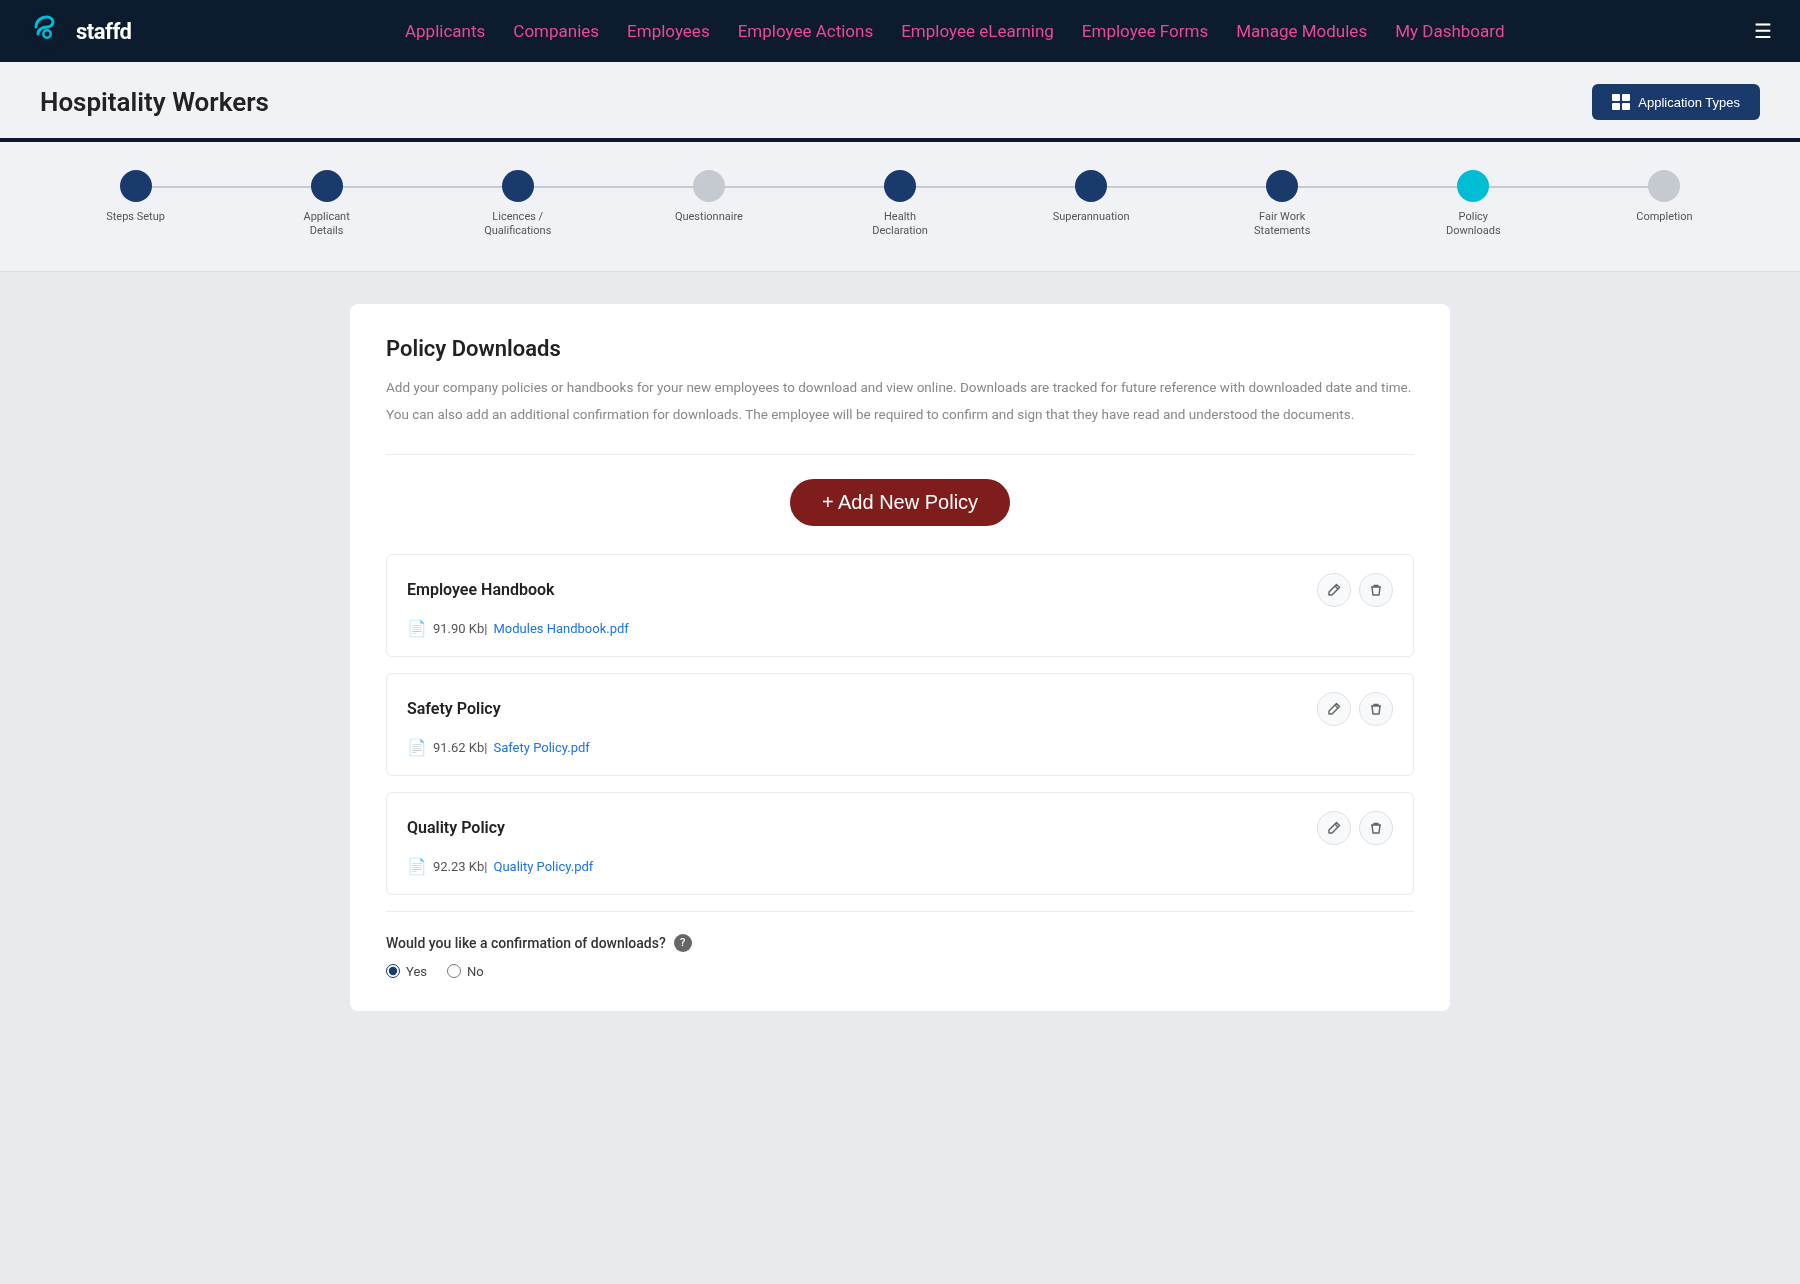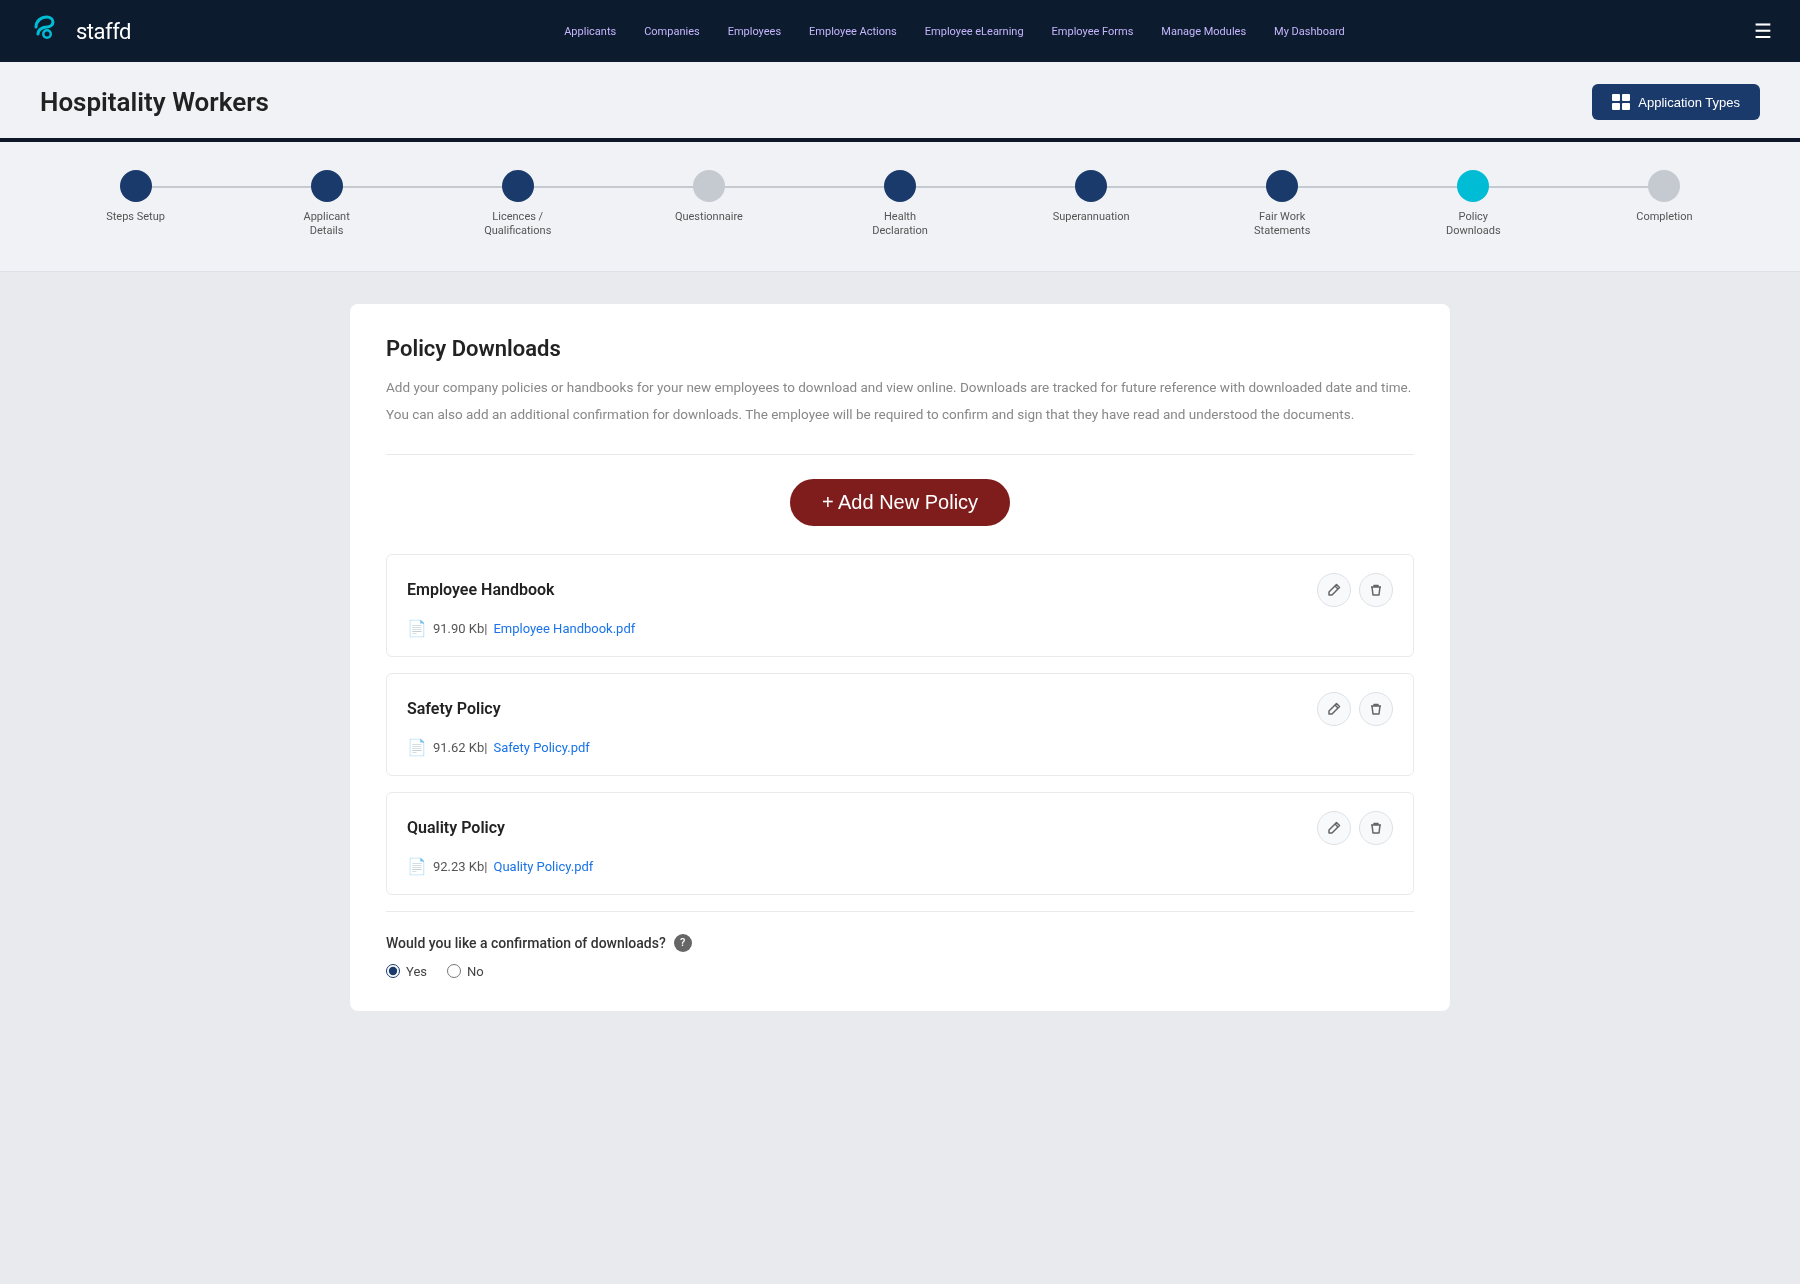--- a/index.html
+++ b/index.html
@@ -20,33 +20,33 @@
       gap: 10px;
       margin-right: 24px;
     }
     .logo-icon {
       width: 38px;
       height: 38px;
     }
     .logo-text {
       color: #fff;
       font-size: 22px;
-      font-weight: 400;
+      font-weight: 700;
       letter-spacing: -0.5px;
     }
     .navbar-links {
       display: flex;
       align-items: center;
       gap: 28px;
       flex: 1;
       justify-content: center;
     }
     .navbar-link {
-      color: #c4b5fd;
-      font-size: 11px;
+      color: #ec4899;
+      font-size: 17px;
       text-decoration: none;
       cursor: pointer;
       white-space: nowrap;
     }
     .navbar-hamburger {
       color: #fff;
       font-size: 20px;
       cursor: pointer;
       margin-left: auto;
     }
@@ -380,21 +380,21 @@
           <button class="policy-action-btn" title="Delete">
             <svg width="14" height="14" viewBox="0 0 14 14" fill="none">
               <path d="M2 4H12M5 4V2.5H9V4M3 4L4 12H10L11 4" stroke="#666" stroke-width="1.5" stroke-linejoin="round" fill="none"></path>
             </svg>
           </button>
         </div>
       </div>
       <div class="policy-file">
         <span class="pdf-icon">📄</span>
         <span class="file-size"><span>91.90 Kb</span>|</span>
-        <a class="file-link">Employee Handbook.pdf</a>
+        <a class="file-link">Modules Handbook.pdf</a>
       </div>
     </div>
 
     <div class="policy-item">
       <div class="policy-item-header">
         <span class="policy-name">Safety Policy</span>
         <div class="policy-actions">
           <button class="policy-action-btn" title="Edit">
             <svg width="14" height="14" viewBox="0 0 14 14" fill="none">
               <path d="M9.5 1.5L12.5 4.5L5 12H2V9L9.5 1.5Z" stroke="#666" stroke-width="1.5" fill="none" stroke-linejoin="round"></path>

